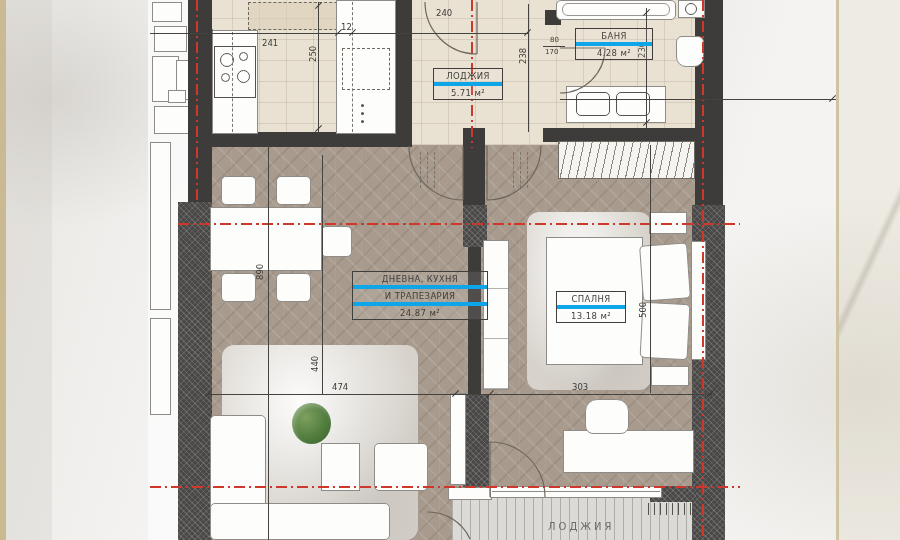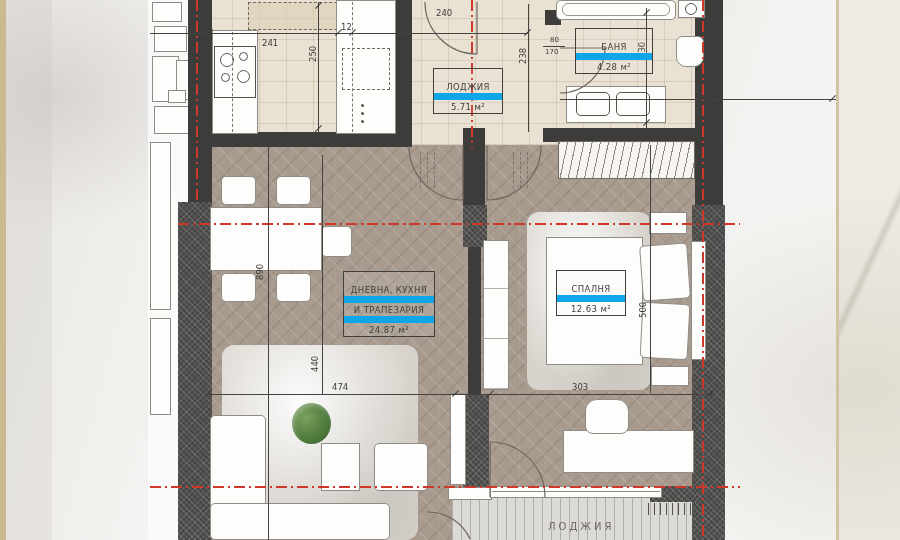--- a/index.html
+++ b/index.html
@@ -15,22 +15,22 @@
   .vdash{width:0;border-left:1px dashed #7a756c;}
   .redh{height:2px;background-image:repeating-linear-gradient(90deg,#cf372b 0 11px,transparent 11px 15px,#cf372b 15px 17.5px,transparent 17.5px 21px);}
   .redv{width:2px;background-image:repeating-linear-gradient(180deg,#cf372b 0 11px,transparent 11px 15px,#cf372b 15px 17.5px,transparent 17.5px 21px);}
   .diml-h{height:1px;background:#45433f;}
   .diml-v{width:1px;background:#45433f;}
   .tick{width:9px;height:1px;background:#3c3a38;transform:rotate(-45deg);}
   .dim{color:#3c3a38;font-size:8.5px;line-height:1;white-space:nowrap;}
   .dimv{transform:rotate(-90deg);transform-origin:left top;}
   .dims{font-size:7px;}
   .lbl{border:1.2px solid #413f3c;color:#413f3c;text-align:center;background:rgba(250,248,244,.10);}
-  .lbl>div{padding:2px 4px 1px;border-top:7px solid #0ea5e9;white-space:nowrap;font-size:8.5px;letter-spacing:.4px;}
-  .lbl>div:first-child{border-top:none;margin-top:11px;}
+  .lbl>div{padding:2px 4px 1px;border-top:4px solid #0ea5e9;white-space:nowrap;font-size:8.5px;letter-spacing:.4px;}
+  .lbl>div:first-child{border-top:none;}
   .tile{background-color:#e9e1d2;
     background-image:repeating-linear-gradient(0deg,rgba(150,135,110,.22) 0 1px,transparent 1px 21px),
                      repeating-linear-gradient(90deg,rgba(150,135,110,.22) 0 1px,transparent 1px 27px);}
   .wood{background-color:#a89b8e;
     background-image:repeating-linear-gradient(45deg,rgba(255,255,255,.09) 0 2px,transparent 2px 13px),
                      repeating-linear-gradient(-45deg,rgba(80,65,52,.12) 0 2px,transparent 2px 13px),
                      repeating-linear-gradient(90deg,rgba(255,255,255,.05) 0 1px,transparent 1px 26px);}
   .deck{background-color:#dbdad7;
     background-image:repeating-linear-gradient(90deg,rgba(120,118,114,.45) 0 1px,transparent 1px 9px);}
   .rug{background:radial-gradient(ellipse at 40% 30%,rgba(255,255,255,.92),rgba(213,208,200,.55) 70%),
@@ -208,22 +208,22 @@
 <div class="abs dim" style="left:572px;top:383px">303</div>
 
 <div class="abs lbl" style="left:433px;top:68px;width:70px">
   <div>ЛОДЖИЯ</div>
   <div>5.71 м²</div>
 </div>
 <div class="abs lbl" style="left:575px;top:28px;width:78px">
   <div>БАНЯ</div>
   <div>4.28 м²</div>
 </div>
-<div class="abs lbl" style="left:343px;top:271px;width:92px">
+<div class="abs lbl" style="left:352px;top:271px;width:136px">
   <div>ДНЕВНА, КУХНЯ</div>
   <div>И ТРАПЕЗАРИЯ</div>
   <div>24.87 м²</div>
 </div>
-<div class="abs lbl" style="left:556px;top:270px;width:70px">
+<div class="abs lbl" style="left:556px;top:291px;width:70px">
   <div>СПАЛНЯ</div>
-  <div>12.63 м²</div>
+  <div>13.18 м²</div>
 </div>
 <div class="abs" style="left:548px;top:521px;font-size:10px;letter-spacing:3px;color:#716c63">ЛОДЖИЯ</div>
 
 </body></html>

